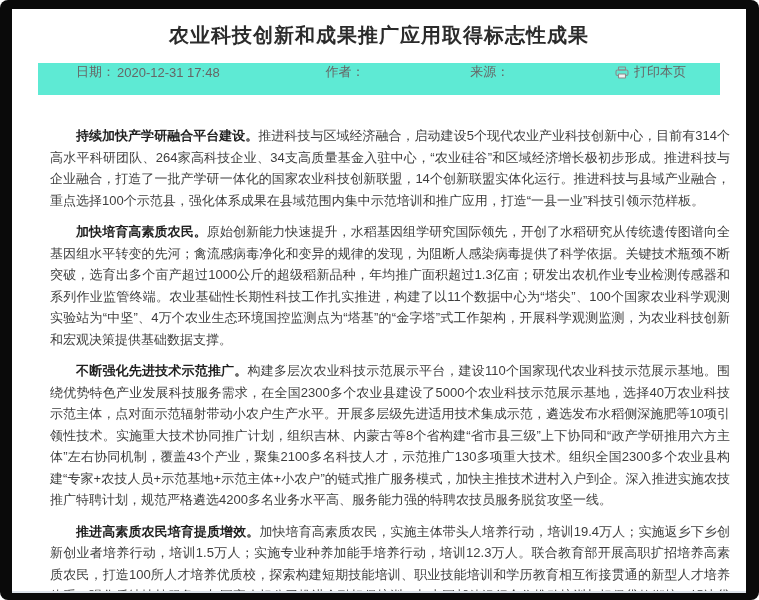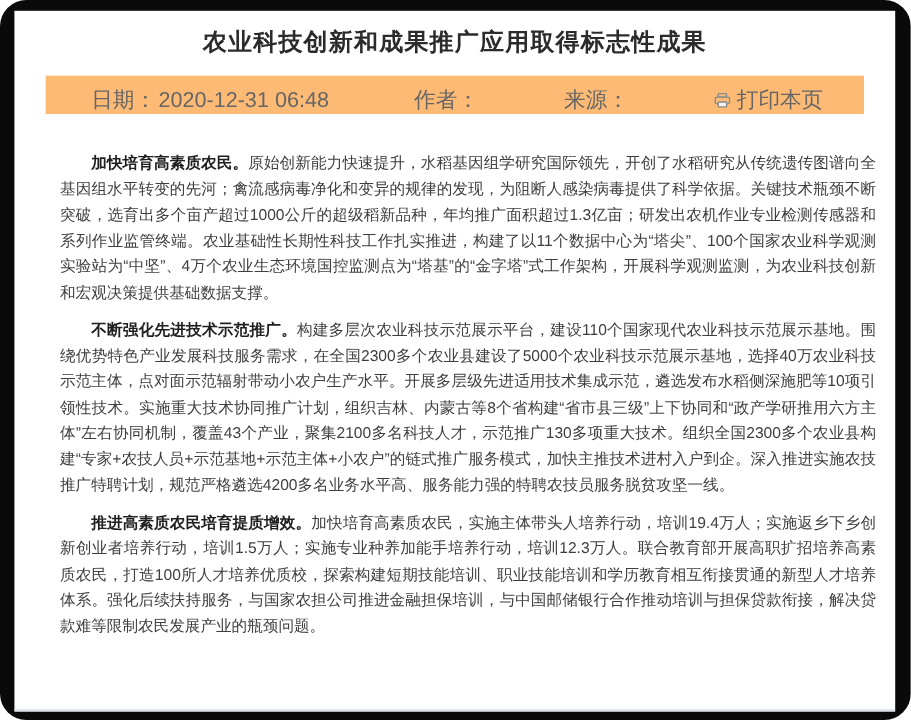--- a/index.html
+++ b/index.html
@@ -4,53 +4,53 @@
 <style>
   * { margin: 0; padding: 0; box-sizing: border-box; }
   html, body { background: #ffffff; }
   body {
     font-family: "Liberation Sans", "DejaVu Sans", sans-serif;
     width: 759px; height: 600px; overflow: hidden;
   }
   .frame {
     width: 759px; height: 600px;
     background: #0a0a0a;
-    border-radius: 22px;
+    border-radius: 8px;
     padding: 9px 13px 7px 12px;
   }
   .page {
     position: relative;
     background: #ffffff;
     width: 100%; height: 100%;
     overflow: hidden;
   }
   .page-title {
     margin-top: 13px;
     text-align: center;
     font-size: 20px;
     font-weight: 700;
     letter-spacing: 1px;
     color: #2b2b2b;
   }
   .meta-bar {
     margin: 14px 26px 0 26px;
     height: 32px;
-    background: #fdba74;
+    background: #5eead4;
     display: flex;
-    align-items: flex-end;
+    align-items: flex-start;
     justify-content: space-between;
     padding: 0 34px 0 38px;
-    font-size: 18px;
+    font-size: 13px;
     color: #666666;
     white-space: nowrap;
   }
   .meta-item { display: inline-flex; align-items: center; gap: 2px; }
   .fs-btn { cursor: pointer; padding: 0 2px; }
   .fs-medium { color: var(--accent, #c43a2d); }
-  .print-btn { display: inline-flex; align-items: center; gap: 5px; cursor: pointer; color: #666; margin-top: 39px; }
+  .print-btn { display: inline-flex; align-items: center; gap: 5px; cursor: pointer; color: #666; }
   .print-btn svg { display: block; }
   .article {
     padding: 30px 16px 0 38px;
     font-size: 13px;
     line-height: 21.5px;
     color: #3e3e3e;
     text-align: justify;
   }
   .article p { margin: 0 0 10px 0; text-indent: 2em; }
   .para-lead { font-weight: 700; color: #1f1f1f; }
@@ -65,21 +65,21 @@
 <body>
 
 <div class="frame">
   <div class="page">
 
     <h1 class="page-title">农业科技创新和成果推广应用取得标志性成果</h1>
 
     <div class="meta-bar">
       <span class="meta-item">
         <span>日期：</span>
-        <span>2020-12-31 06:48</span>
+        <span>2020-12-31 17:48</span>
       </span>
       <span class="meta-item">
         <span>作者：</span>
       </span>
       <span class="meta-item">
         <span>来源：</span>
       </span>
       <span class="print-btn">
         <span>
           <svg width="14" height="13" viewBox="0 0 14 13" fill="none" stroke="#8a8a8a" stroke-width="1.1">
@@ -87,20 +87,23 @@
             <rect x="1" y="4" width="12" height="5.5" rx="1.5"></rect>
             <rect x="3.5" y="8" width="7" height="4" rx="0.5" fill="#f2f2f2"></rect>
           </svg>
         </span>
         <span>打印本页</span>
       </span>
     </div>
 
     <div class="article">
 
+      <p>
+        <span class="para-lead">持续加快产学研融合平台建设。</span><span>推进科技与区域经济融合，启动建设5个现代农业产业科技创新中心，目前有314个高水平科研团队、264家高科技企业、34支高质量基金入驻中心，“农业硅谷”和区域经济增长极初步形成。推进科技与企业融合，打造了一批产学研一体化的国家农业科技创新联盟，14个创新联盟实体化运行。推进科技与县域产业融合，重点选择100个示范县，强化体系成果在县域范围内集中示范培训和推广应用，打造“一县一业”科技引领示范样板。</span>
+      </p>
 
       <p>
         <span class="para-lead">加快培育高素质农民。</span><span>原始创新能力快速提升，水稻基因组学研究国际领先，开创了水稻研究从传统遗传图谱向全基因组水平转变的先河；禽流感病毒净化和变异的规律的发现，为阻断人感染病毒提供了科学依据。关键技术瓶颈不断突破，选育出多个亩产超过1000公斤的超级稻新品种，年均推广面积超过1.3亿亩；研发出农机作业专业检测传感器和系列作业监管终端。农业基础性长期性科技工作扎实推进，构建了以11个数据中心为“塔尖”、100个国家农业科学观测实验站为“中坚”、4万个农业生态环境国控监测点为“塔基”的“金字塔”式工作架构，开展科学观测监测，为农业科技创新和宏观决策提供基础数据支撑。</span>
       </p>
 
       <p>
         <span class="para-lead">不断强化先进技术示范推广。</span><span>构建多层次农业科技示范展示平台，建设110个国家现代农业科技示范展示基地。围绕优势特色产业发展科技服务需求，在全国2300多个农业县建设了5000个农业科技示范展示基地，选择40万农业科技示范主体，点对面示范辐射带动小农户生产水平。开展多层级先进适用技术集成示范，遴选发布水稻侧深施肥等10项引领性技术。实施重大技术协同推广计划，组织吉林、内蒙古等8个省构建“省市县三级”上下协同和“政产学研推用六方主体”左右协同机制，覆盖43个产业，聚集2100多名科技人才，示范推广130多项重大技术。组织全国2300多个农业县构建“专家+农技人员+示范基地+示范主体+小农户”的链式推广服务模式，加快主推技术进村入户到企。深入推进实施农技推广特聘计划，规范严格遴选4200多名业务水平高、服务能力强的特聘农技员服务脱贫攻坚一线。</span>
       </p>
 
       <p>

